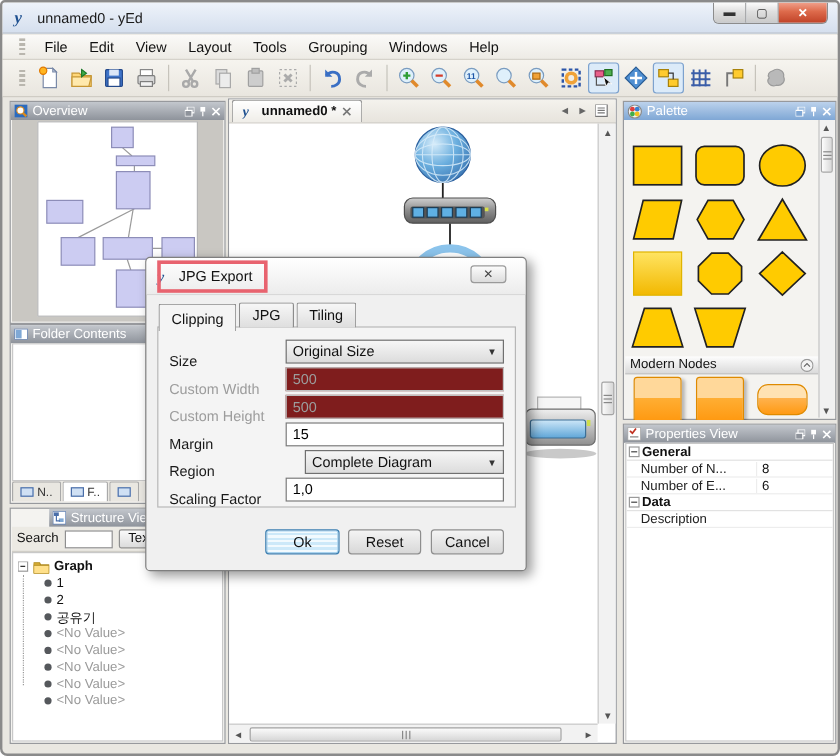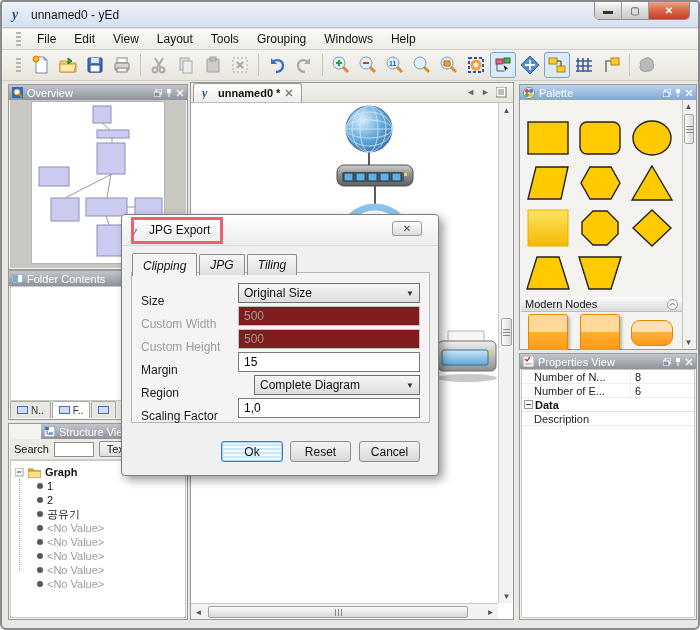--- a/index.html
+++ b/index.html
@@ -124,21 +124,21 @@
   
   .dialog { position:absolute; left:119px; top:212px; width:318px; height:262px; background:#f0f0f0;
     border:1px solid #7f7f7f; border-radius:4px; box-shadow:4px 4px 10px rgba(0,0,0,.4); z-index:50; }
   .dlg-title { position:absolute; left:0; top:0; right:0; height:31px; border-radius:4px 4px 0 0;
     background:linear-gradient(#ffffff,#ececec); border-bottom:1px solid #d8d8d8;
     display:flex; align-items:center; padding-left:8px; gap:6px; font-size:12px; }
   .dlg-close { position:absolute; right:16px; top:6px; width:30px; height:15px;
     background:linear-gradient(#fcfcfc,#dcdcdc); border:1px solid #9a9a9a; border-radius:3px;
     display:flex; align-items:center; justify-content:center; font-size:10px; color:#444; }
   .annot { position:absolute; left:9px; top:2px; width:92px; height:27px; border:3px solid #e8636f; z-index:5; }
-  .dlg-tabs { position:absolute; left:10px; top:37px; display:flex; align-items:flex-end; z-index:3;font-style:italic; }
+  .dlg-tabs { position:absolute; left:10px; top:37px; display:flex; align-items:flex-start; z-index:3; }
   .dtab { padding:3px 10px 3px; font-size:12px; background:linear-gradient(#f7f7f7,#dedede);
     border:1px solid #8c8c8c; border-bottom:none; border-radius:2px 2px 0 0; margin-right:2px; }
   .dtab.sel { background:#f4f4f4; padding-top:5px; position:relative; top:1px; }
   .dlg-box { position:absolute; left:9px; top:57px; width:299px; height:151px; background:#f4f4f4;
     border:1px solid #b7b7b7; }
   .frow { position:absolute; left:9px; right:9px; height:20px; display:flex; align-items:center; }
   .flabel { width:97px; font-size:12px; color:#1a1a1a;margin-top:16px; }
   .flabel.dis { color:#9c9c9c; }
   .fctrl { flex:1; height:20px; }
   .tbox { width:100%; height:20px; border:1px solid #7a7a7a; background:#fff; font-size:12px; padding:0 5px;
@@ -740,20 +740,24 @@
         <svg width="8" height="8" viewBox="0 0 8 8">
             <rect x="2" y="0" width="4" height="4" fill="#fff"></rect>
             <path d="M4 4v4" stroke="#fff"></path>
           </svg>
         <svg width="8" height="8" viewBox="0 0 8 8">
             <path d="M1 1l6 6M7 1L1 7" stroke="#fff" stroke-width="1.4"></path>
           </svg>
       </div>
     </div>
     <div class="pv-body">
+      <div class="pv-row group">
+        <span class="pv-exp"></span>
+        <span>General</span>
+      </div>
       <div class="pv-row">
         <span class="pv-key">Number of N...</span>
         <span class="pv-val">8</span>
       </div>
       <div class="pv-row">
         <span class="pv-key">Number of E...</span>
         <span class="pv-val">6</span>
       </div>
       <div class="pv-row group">
         <span class="pv-exp"></span>

